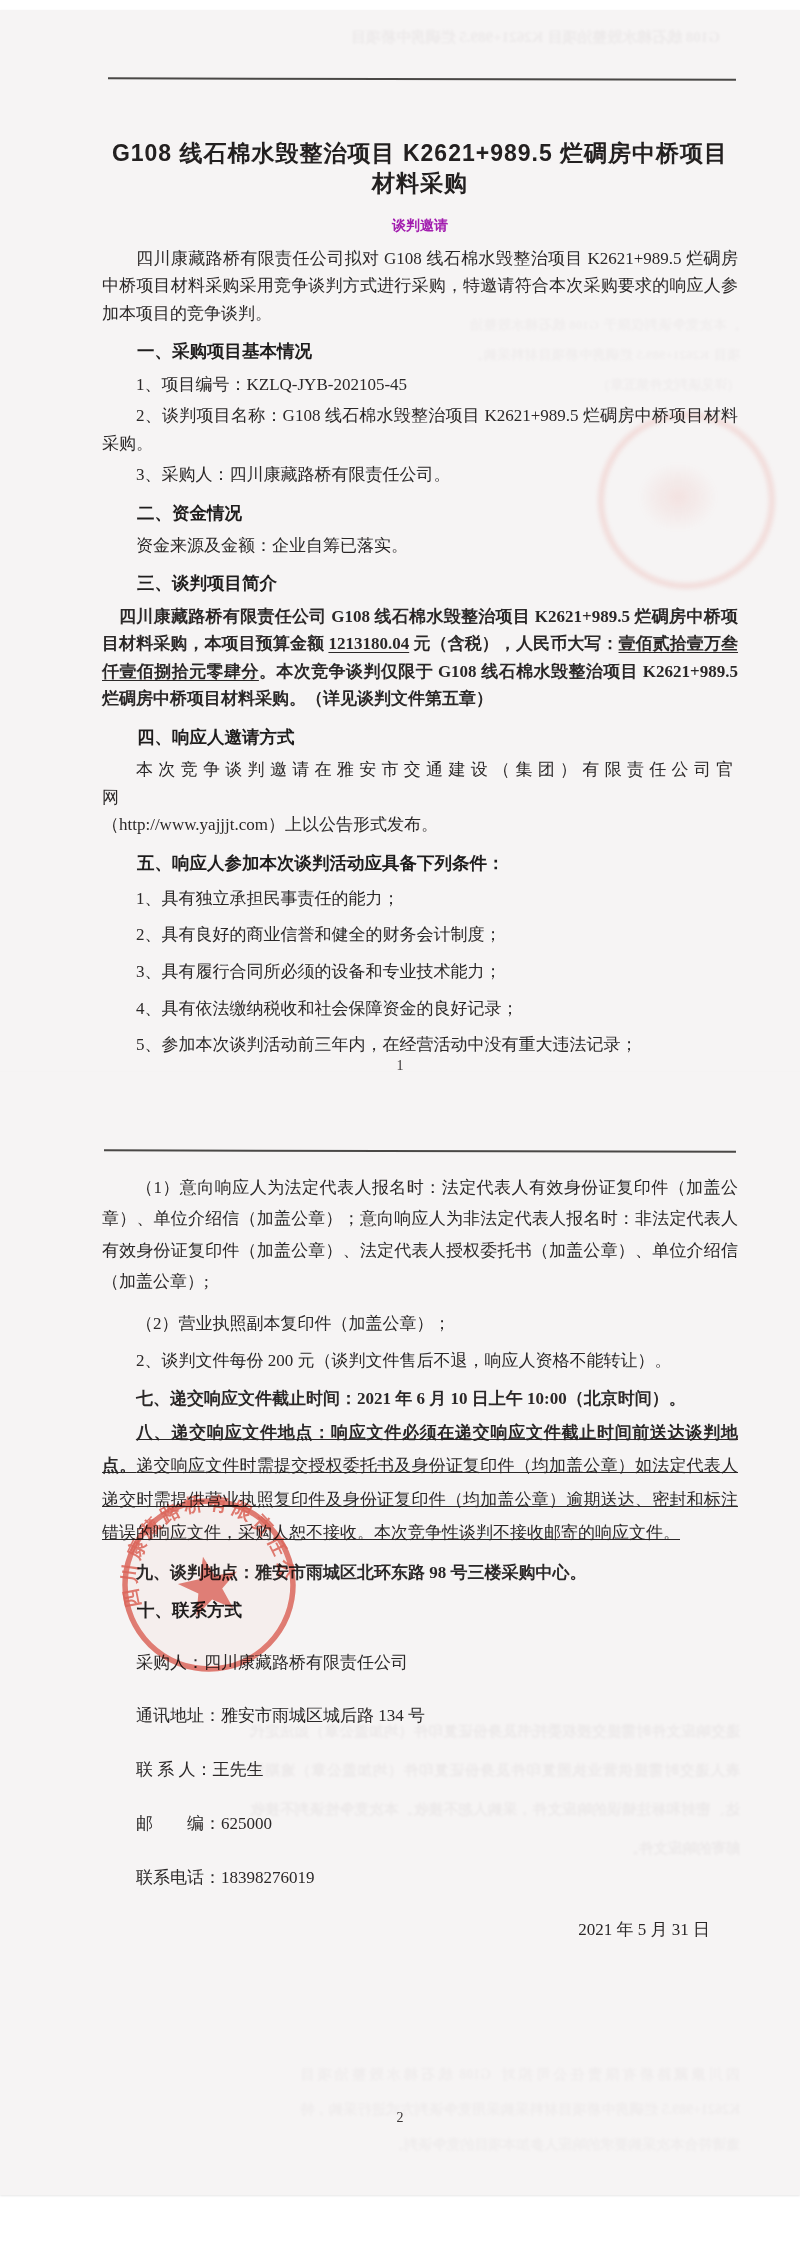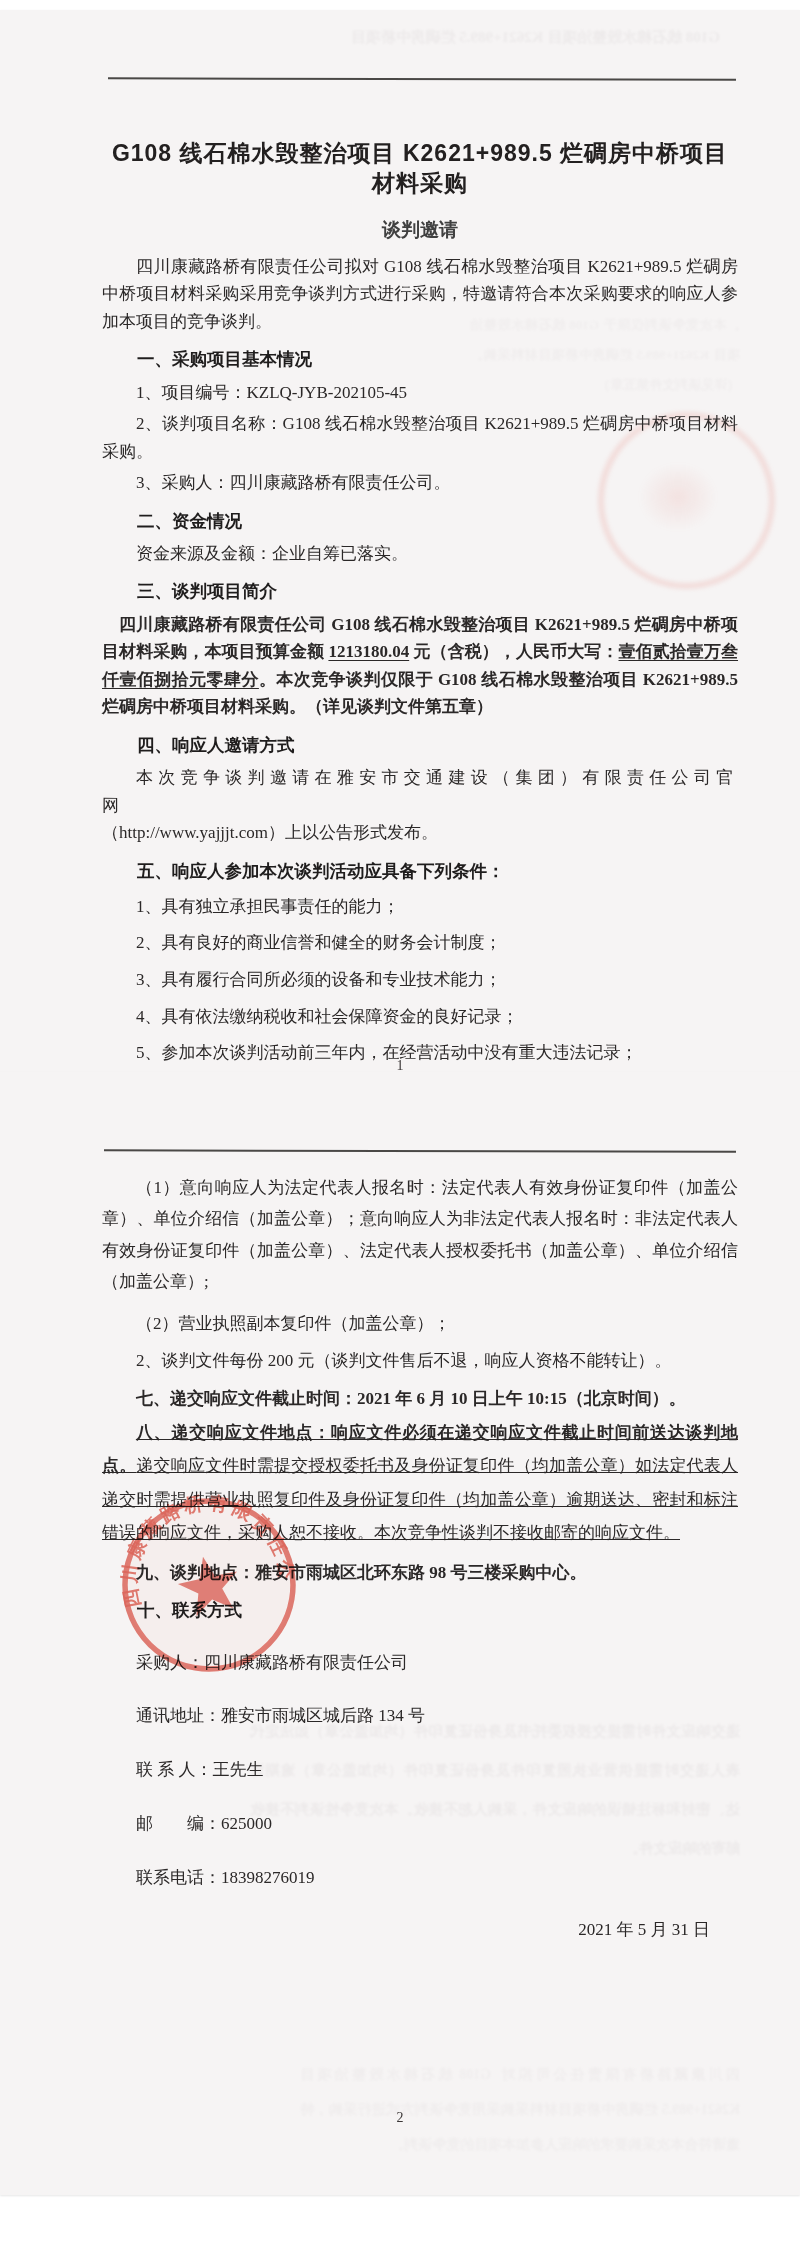--- a/index.html
+++ b/index.html
@@ -20,21 +20,21 @@
   .content{position:relative;padding:0 62px 0 102px;box-sizing:border-box;}
   #page1 .content{padding-top:128px;}
   #page2 .content{padding-top:96px;}
   .doc-title{
     font-family:"Liberation Sans","DejaVu Sans",sans-serif;
     font-weight:bold;font-size:23px;line-height:1.32;text-align:center;
     color:#232020;letter-spacing:1px;margin:0;
   }
   .doc-subtitle{
     font-family:"Liberation Sans","DejaVu Sans",sans-serif;
-    font-weight:bold;font-size:19px;text-align:center;color:#404040;
+    font-weight:bold;font-size:14px;text-align:center;color:#a21caf;
     margin:18px 0 10px 0;
   }
   p,.item{font-size:17px;line-height:1.62;margin:4px 0;text-align:justify;}
   .indent2{text-indent:2em;}
   .indent1{text-indent:1em;}
   .heading{
     font-family:"Liberation Sans","DejaVu Sans",sans-serif;
     font-weight:bold;font-size:17.5px;color:#1f1d1d;
     margin:11px 0 6px 0;text-indent:2em;line-height:1.5;
   }
@@ -128,21 +128,21 @@
   <div class="scan-rule"></div>
 
   <div class="ghost" style="top:640px;left:250px;width:490px;font-size:14.5px;line-height:2.7;height:340px;overflow:hidden;opacity:.09;">递交响应文件时需提交授权委托书及身份证复印件（均加盖公章）如法定代表人递交时需提供营业执照复印件及身份证复印件（均加盖公章）逾期送达、密封和标注错误的响应文件，采购人恕不接收。本次竞争性谈判不接收邮寄的响应文件。</div>
   <div class="ghost" style="top:985px;left:300px;width:440px;font-size:14px;line-height:2.5;height:120px;overflow:hidden;opacity:.06;">四川康藏路桥有限责任公司拟对 G108 线石棉水毁整治项目 K2621+989.5 烂碉房中桥项目材料采购采用竞争谈判方式进行采购，特邀请符合本次采购要求的响应人参加本项目的竞争谈判。</div>
 
   <div class="content">
     <p class="indent2" style="line-height:1.85;">（1）意向响应人为法定代表人报名时：法定代表人有效身份证复印件（加盖公章）、单位介绍信（加盖公章）；意向响应人为非法定代表人报名时：非法定代表人有效身份证复印件（加盖公章）、法定代表人授权委托书（加盖公章）、单位介绍信（加盖公章）;</p>
     <p class="indent2" style="margin-top:12px;">（2）营业执照副本复印件（加盖公章）；</p>
     <p class="indent2" style="margin-top:10px;">2、谈判文件每份 200 元（谈判文件售后不退，响应人资格不能转让）。</p>
 
-    <p class="indent2 bold" style="margin-top:10px;">七、递交响应文件截止时间：2021 年 6 月 10 日上午 10:15（北京时间）。</p>
+    <p class="indent2 bold" style="margin-top:10px;">七、递交响应文件截止时间：2021 年 6 月 10 日上午 10:00（北京时间）。</p>
 
     <p class="indent2" style="margin-top:2px;line-height:1.95;text-decoration:underline;"><span class="bold">八、递交响应文件地点：</span><span class="bold">响应文件必须在递交响应文件截止时间前送达谈判地点。</span><span>递交响应文件时需提交授权委托书及身份证复印件（均加盖公章）如法定代表人递交时需提供营业执照复印件及身份证复印件（均加盖公章）逾期送达、密封和标注错误的响应文件，采购人恕不接收。本次竞争性谈判不接收邮寄的响应文件。</span></p>
 
     <p class="indent2 bold" style="margin-top:10px;">九、谈判地点：雅安市雨城区北环东路 98 号三楼采购中心。</p>
 
     <div class="heading">十、联系方式</div>
 
     <p class="contact-line">采购人：四川康藏路桥有限责任公司</p>
     <p class="contact-line">通讯地址：雅安市雨城区城后路 134 号</p>
     <p class="contact-line">联 系 人：王先生</p>

